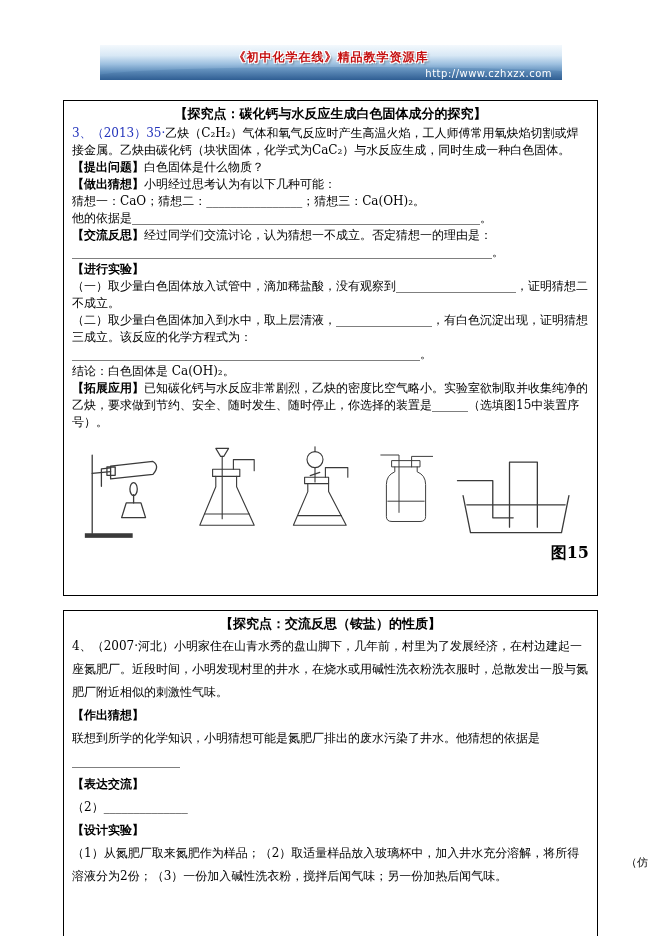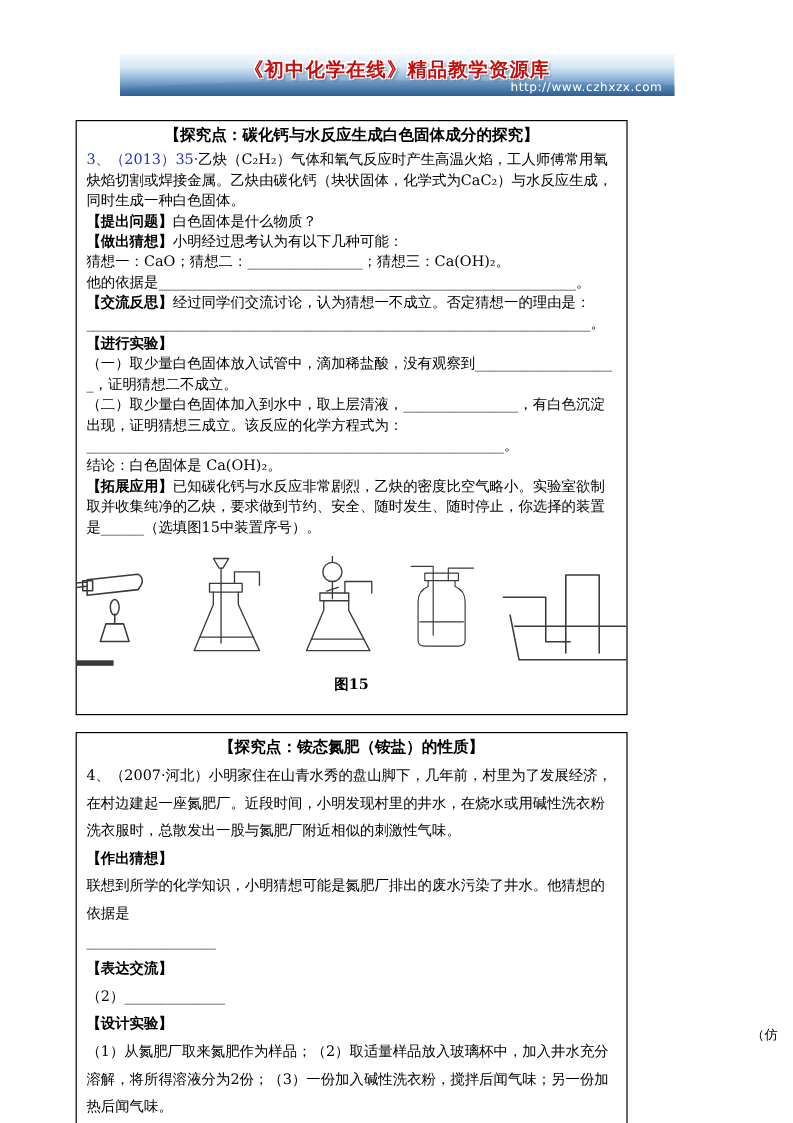--- a/index.html
+++ b/index.html
@@ -16,48 +16,48 @@
     background:linear-gradient(180deg,#f4f9fd 0%,#d8e8f5 30%,#9cbfdf 55%,#5d8cba 78%,#39679b 100%);
     overflow:hidden;
   }
   .banner-wave {
     position:absolute; left:-10px; right:-10px; bottom:0; height:13px;
     background:linear-gradient(180deg,#6f9cc6,#2e5d92);
     border-radius:100% 100% 0 0 / 160% 90% 0 0; opacity:.9;
   }
   .banner-title {
     position:relative; z-index:2; text-align:center; font-weight:bold;
-    font-size:16px; line-height:25px; letter-spacing:1px; color:#c40f0f;
+    font-size:12px; line-height:25px; letter-spacing:1px; color:#c40f0f;
     text-shadow:-1px -1px 0 #fff,1px -1px 0 #fff,-1px 1px 0 #fff,1px 1px 0 #fff,2px 2px 2px rgba(0,0,0,.35);
   }
   .banner-url {
     position:absolute; z-index:3; right:10px; bottom:1px; font-size:10px; color:#fff;
     letter-spacing:.5px; font-family:"DejaVu Sans","Liberation Sans",sans-serif;
   }
 
   
   .qbox {
-    position:absolute; left:63px; width:460px; border:1px solid #000;
+    position:absolute; left:63px; width:535px; border:1px solid #000;
     padding:3px 8px 0; overflow:hidden; background:#fff;
   }
   #box1 { top:100px; height:496px; }
   #box2 { top:610px; height:356px; }
 
   .box-title { text-align:center; font-weight:bold; font-size:13px; line-height:19px; margin-bottom:2px; }
   .t { font-size:12px; line-height:17px; text-align:left; word-break:break-all; }
   #box2 .t { line-height:23px; }
   b.sec { font-weight:bold;margin-top:36px; }
   .blue { color:#2233bb; }
 
   
   .figure { margin-top:5px; display:flex; align-items:flex-end; justify-content:center; gap:12px; height:106px; }
   .figure svg { display:block; }
   .figure svg * { fill:none; stroke:#3a3a3a; stroke-width:1.4; stroke-linecap:round; stroke-linejoin:round; }
   .figure svg .fill { fill:#3a3a3a; stroke:none; }
-  .fig-label { text-align:center; font-weight:bold; font-size:12px; line-height:16px; margin-top:3px; }
+  .fig-label { text-align:right; font-weight:bold; font-size:16px; line-height:16px; margin-top:3px; }
 
   .margin-note { position:absolute; left:626px; top:855px; font-size:11px; white-space:nowrap; }
 </style>
 </head>
 <body>
 
 <div class="banner">
   <div class="banner-title">《初中化学在线》精品教学资源库</div>
   <div class="banner-wave"></div>
   <div class="banner-url">http://www.czhxzx.com</div>
@@ -144,21 +144,21 @@
         <path d="M58 96 L58 26 L88 26 L88 96"></path>
         <path d="M2 46 L40 46 L40 86 L62 86"></path>
       </svg>
     </div>
 
   </div>
   <p class="fig-label">图15</p>
 </div>
 
 <div class="qbox" id="box2">
-  <p class="box-title">【探究点：铵态氮肥（铵盐）的性质】</p>
+  <p class="box-title">【探究点：交流反思（铵盐）的性质】</p>
 
   <p class="t"><span>4、（2007·河北）</span><span>小明家住在山青水秀的盘山脚下，几年前，村里为了发展经济，在村边建起一座氮肥厂。近段时间，小明发现村里的井水，在烧水或用碱性洗衣粉洗衣服时，总散发出一股与氮肥厂附近相似的刺激性气味。</span></p>
 
   <p class="t"><b class="sec">【作出猜想】</b></p>
   <p class="t">联想到所学的化学知识，小明猜想可能是氮肥厂排出的废水污染了井水。他猜想的依据是</p>
   <p class="t">__________________</p>
 
   <p class="t"><b class="sec">【表达交流】</b></p>
   <p class="t">（2）______________</p>
 

